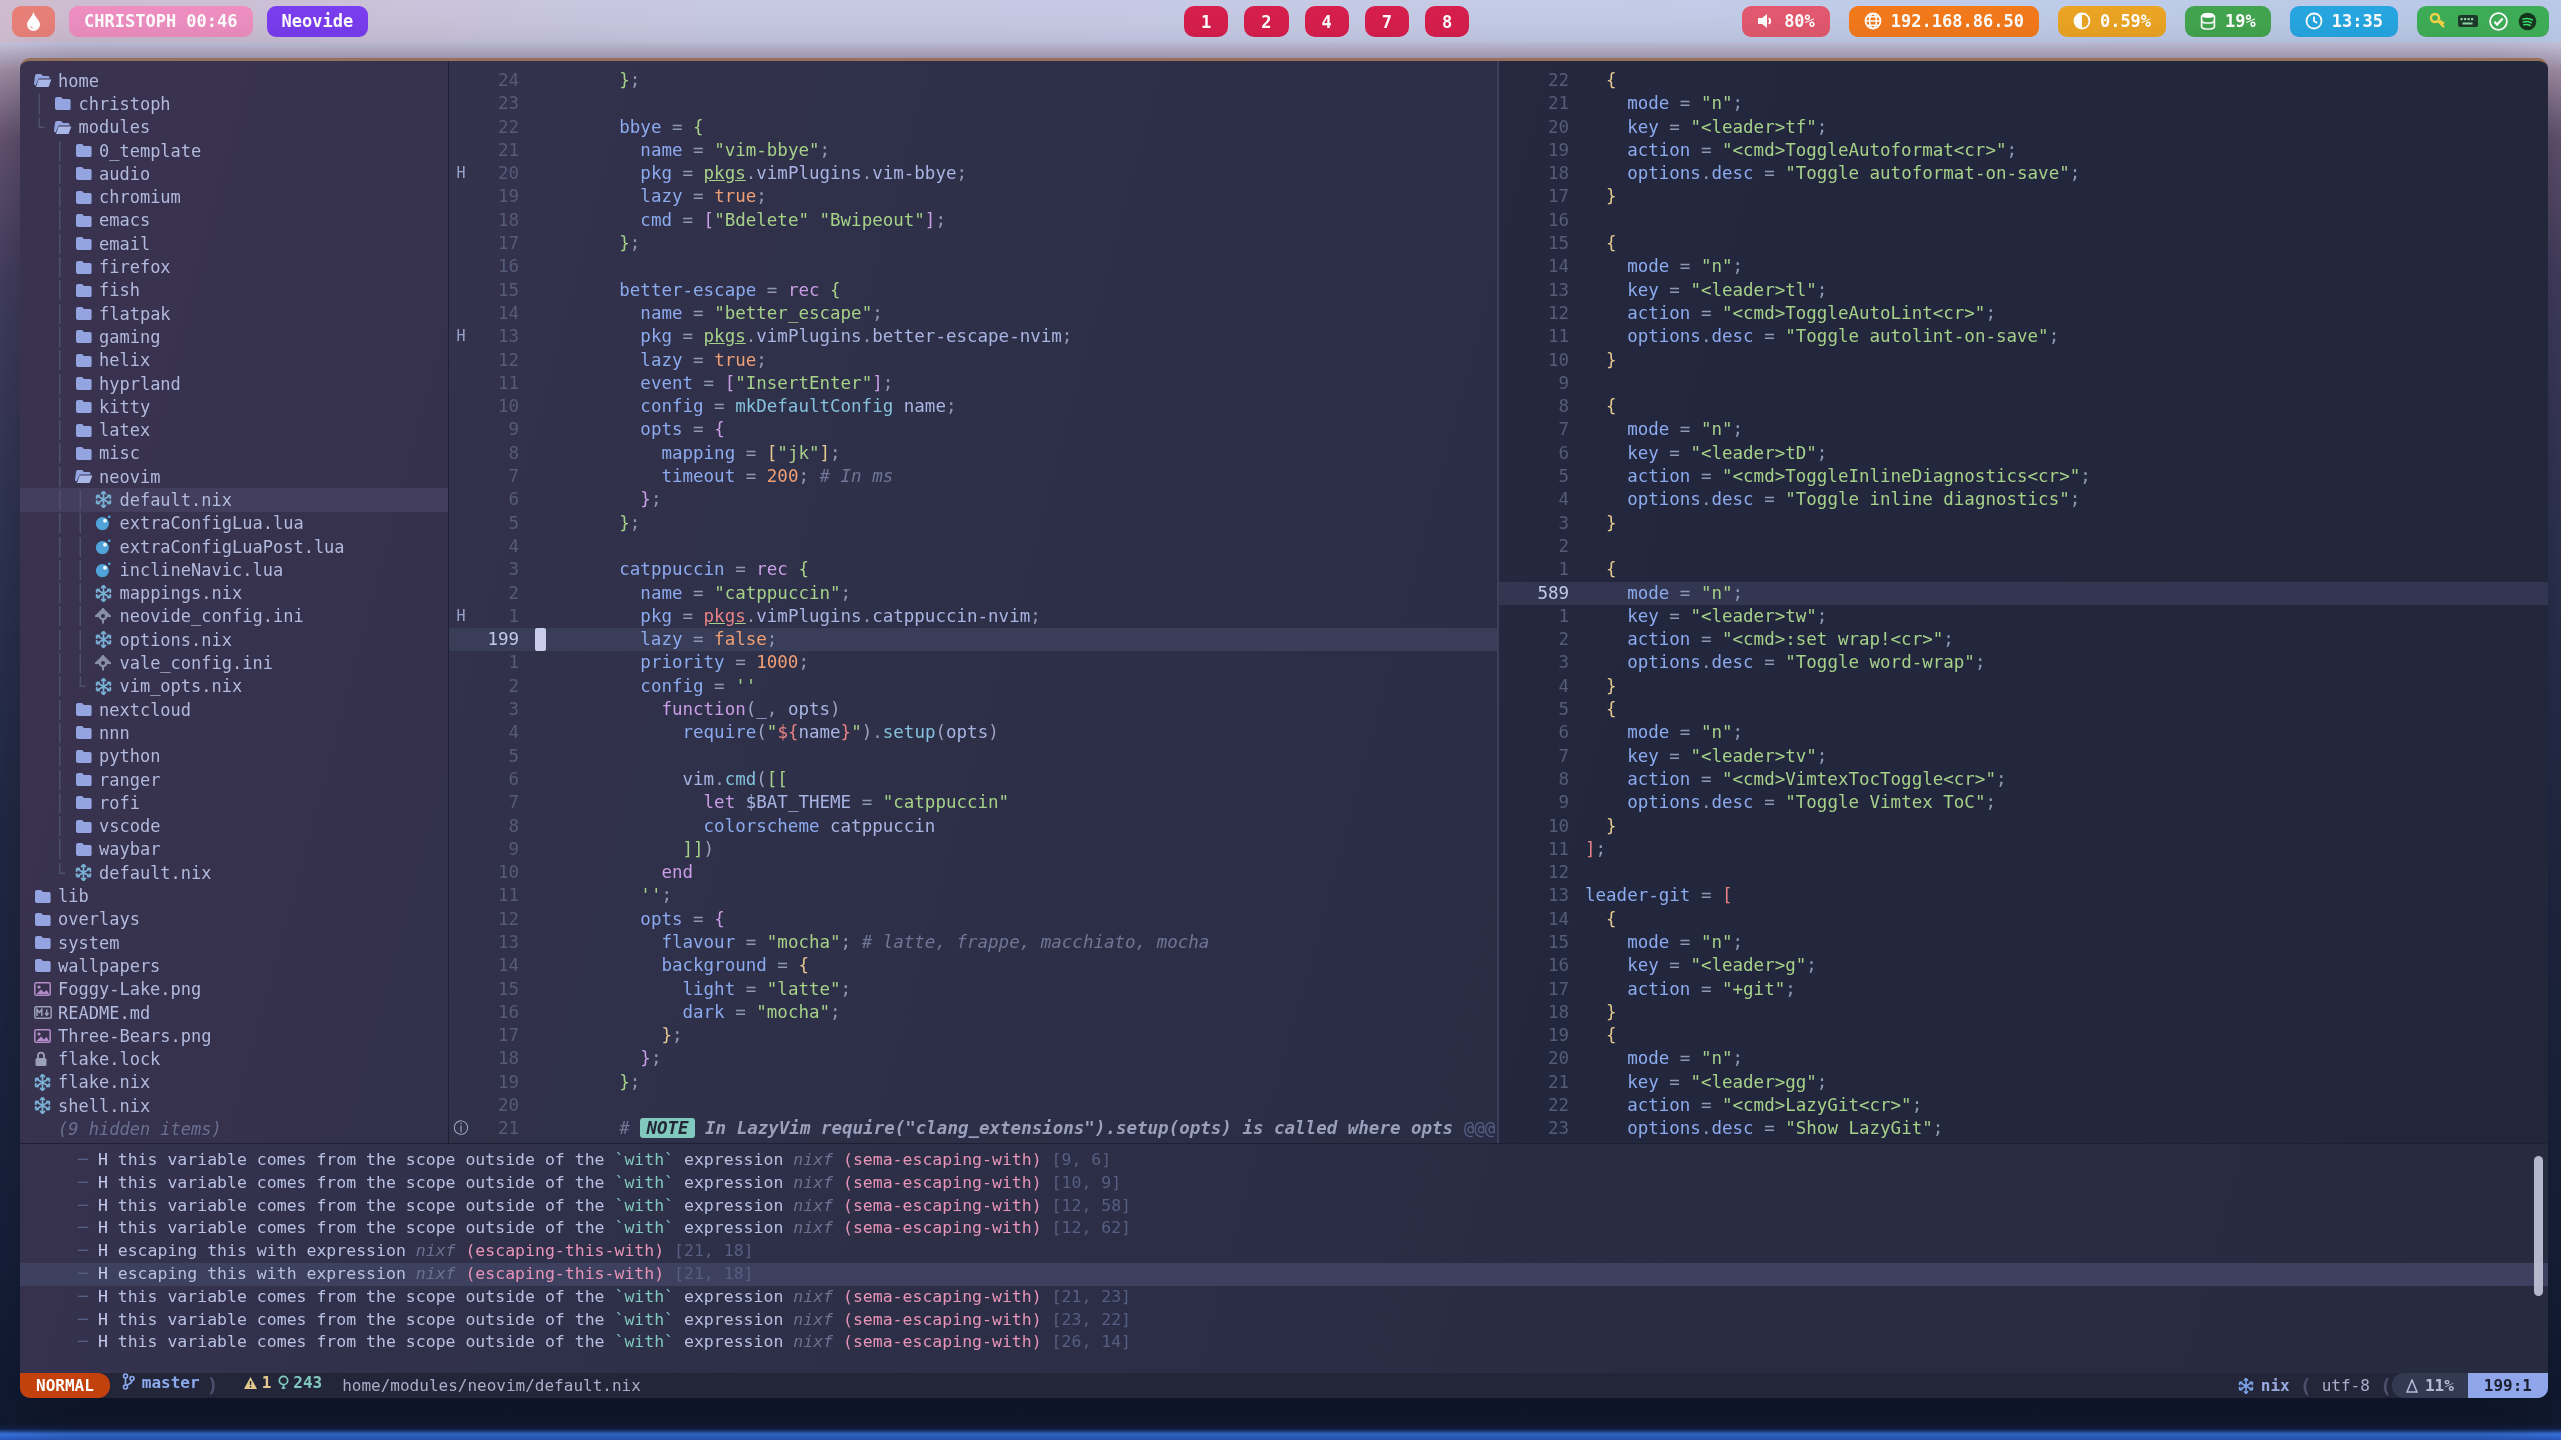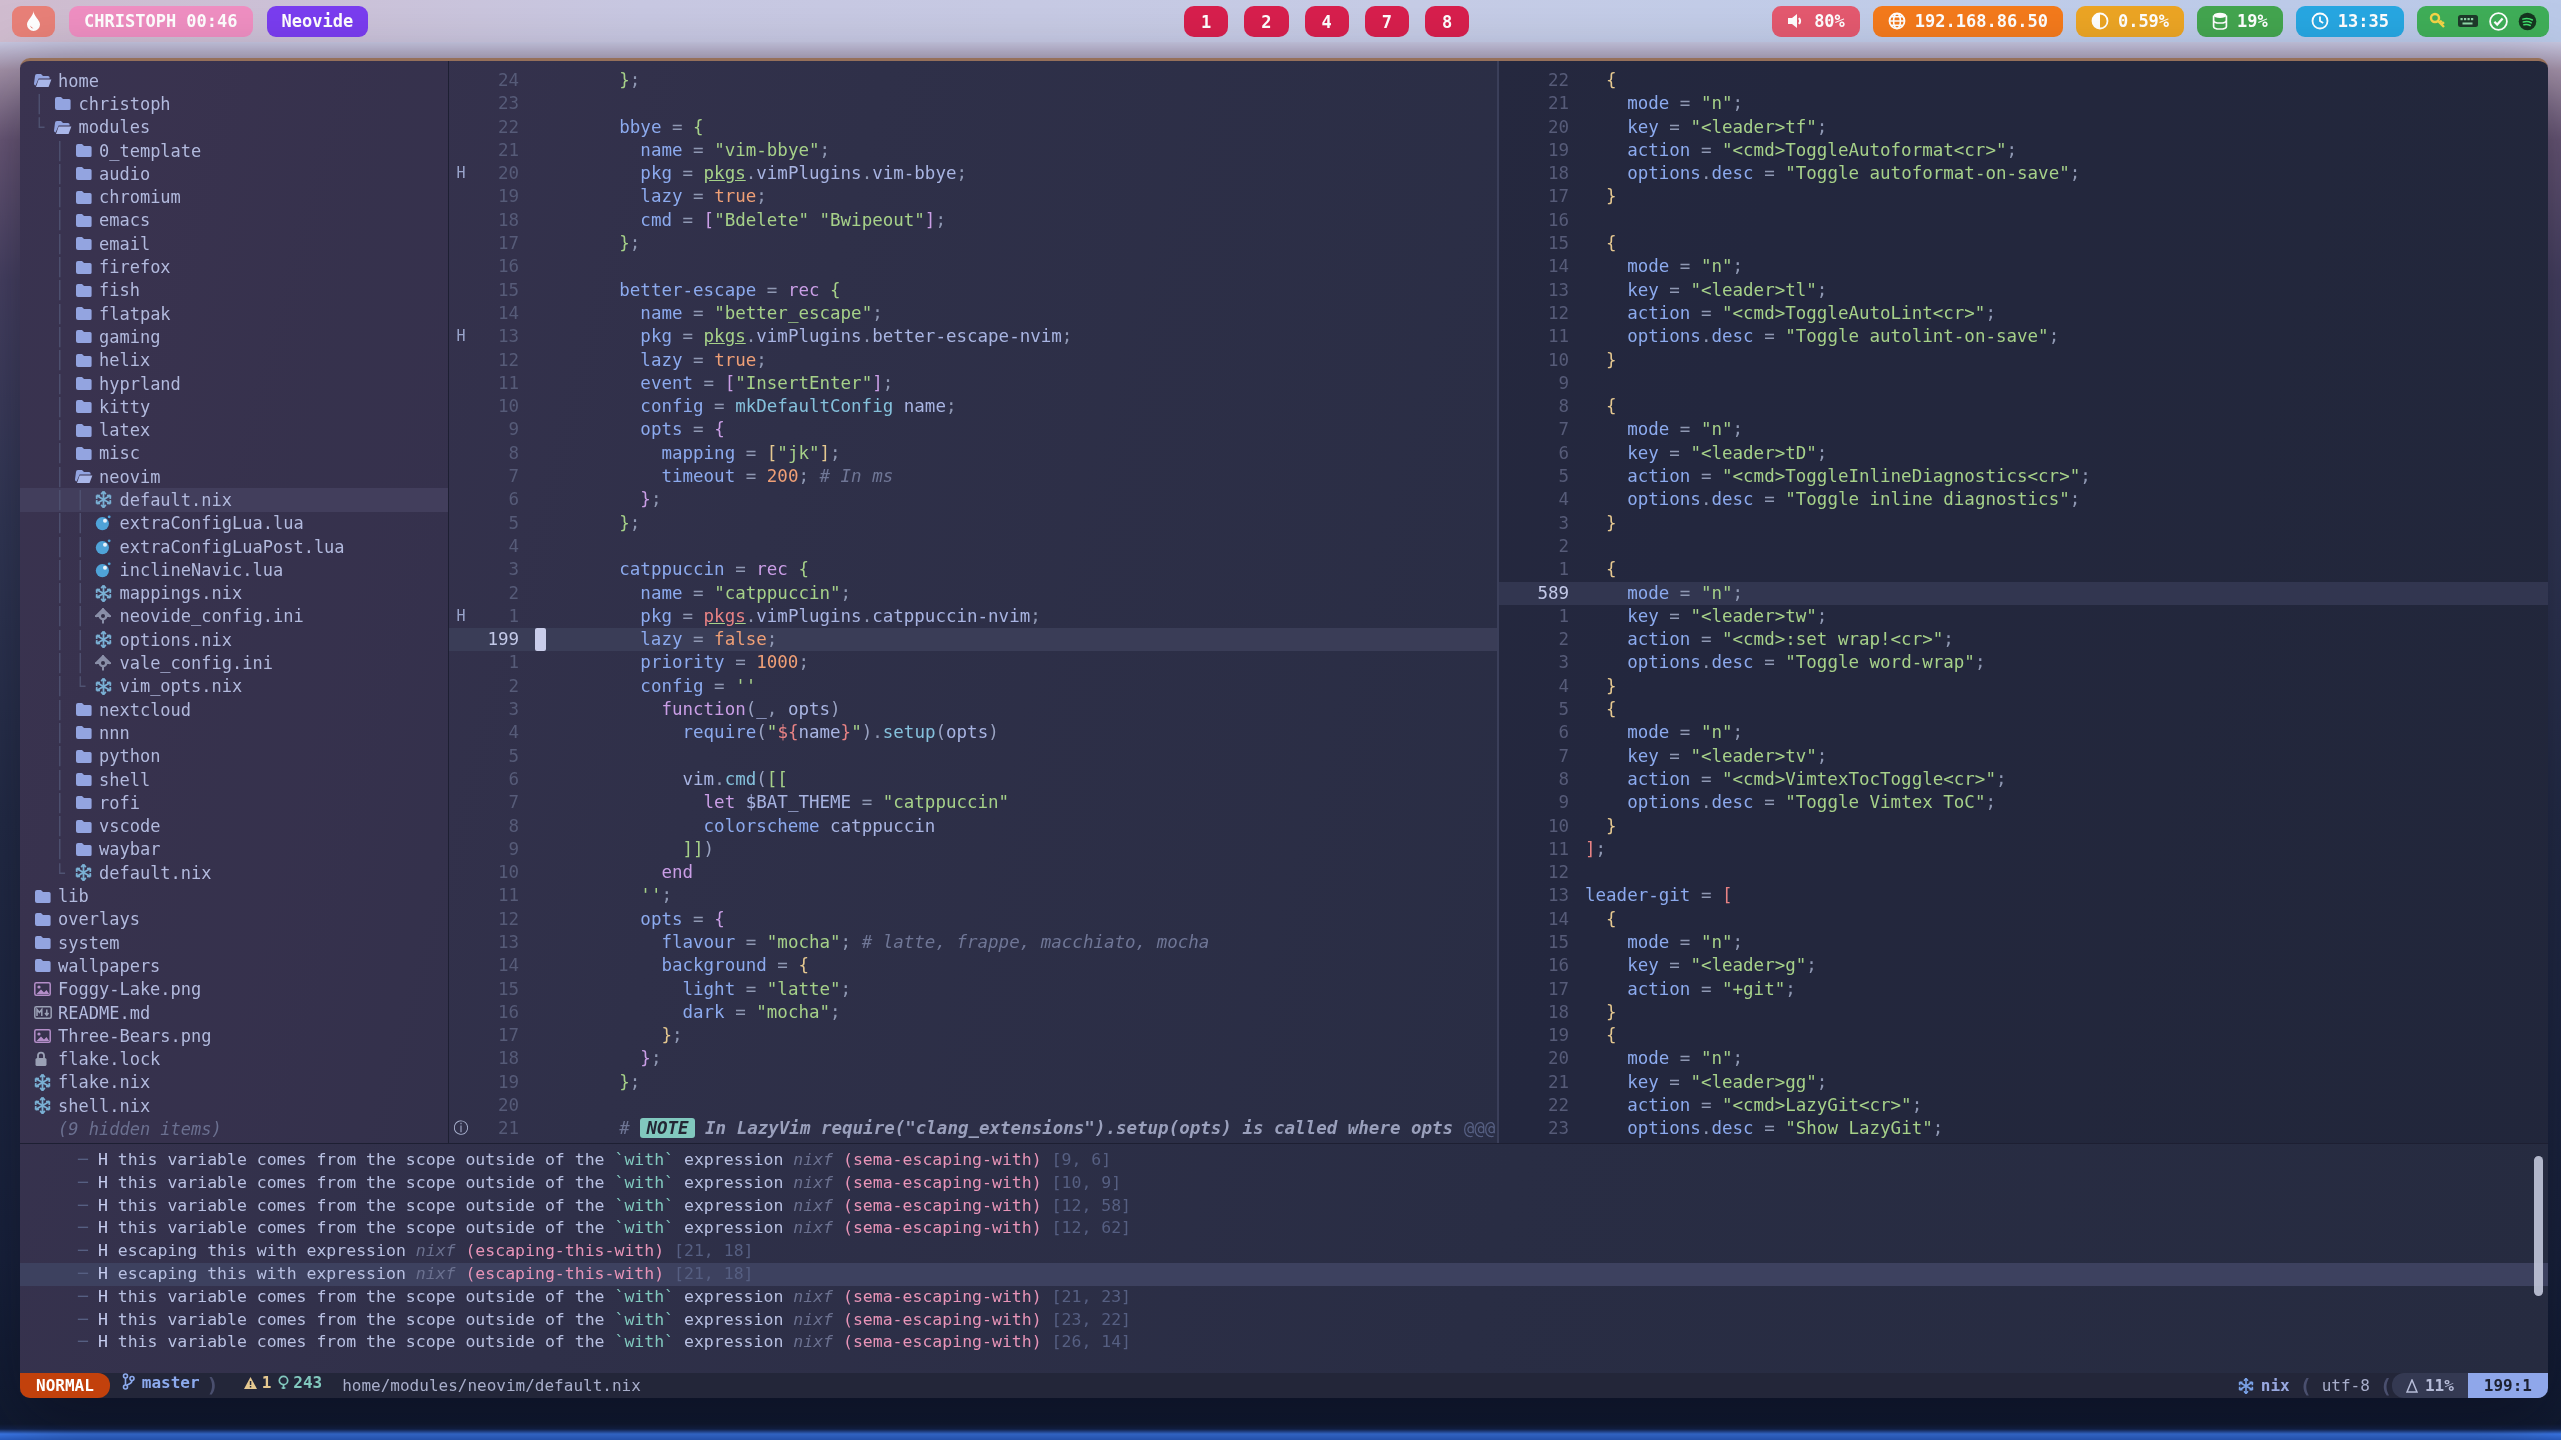--- a/index.html
+++ b/index.html
@@ -10,21 +10,21 @@
   }
   
   .topbar{position:absolute;left:0;top:0;width:2561px;height:42px;display:flex;align-items:center;padding:0 12px;box-sizing:border-box;gap:14px;
     background:linear-gradient(90deg,#d0bccf 0%,#c8c8e2 25%,#c6cce6 55%,#c0cdea 78%,#bac9e8 100%);}
   .pill{height:31px;border-radius:9px;display:flex;align-items:center;gap:9px;padding:0 15px;color:#fff;font-weight:bold;font-size:17px;white-space:nowrap}
   .p-nix{background:#e88078;padding:0 14px}
   .p-user{background:#ef8fc2}
   .p-app{background:#7a3df0}
   .ws{position:absolute;left:1184px;top:6px;display:flex;gap:16px}
   .ws .pill{background:#d81f4d;padding:0 17px;border-radius:10px}
-  .right-stats{margin-left:auto;display:flex;gap:13px;align-items:center}
+  .right-stats{margin-left:auto;display:flex;gap:19px;align-items:center}
   .p-vol{background:#e4596f}.p-ip{background:#f47a1c}.p-load{background:#eca524}.p-mem{background:#43a54f}.p-clock{background:#27a7e2}
   .p-tray{background:#3fae58;gap:10px;padding:0 12px}
   .tb-icon{display:flex;align-items:center}
   
   .window{position:absolute;left:20px;top:58px;width:2528px;height:1340px;border-radius:10px;overflow:hidden;
     border-top:3px solid #96705a;box-sizing:border-box;
     background:linear-gradient(105deg,#3a3350 0%,#2f3049 30%,#292d44 62%,#262b40 100%);
     box-shadow:0 24px 70px rgba(10,10,25,.5);
     display:flex;flex-direction:column}
   .main{display:flex;flex:1;min-height:0}
@@ -309,21 +309,21 @@
               <path d="M1 3 q0-2 2-2 h4 l2 2 h6 q1.6 0 1.6 1.6 v7.8 q0 1.6-1.6 1.6 h-12 q-2 0-2-2 Z" fill="#93a4e0"></path>
             </svg></span><span class="tlabel">nextcloud</span></div>
         <div class="trow"><span class="guide">  │ </span><span class="ticon"><svg width="17" height="15" viewBox="0 0 17 15">
               <path d="M1 3 q0-2 2-2 h4 l2 2 h6 q1.6 0 1.6 1.6 v7.8 q0 1.6-1.6 1.6 h-12 q-2 0-2-2 Z" fill="#93a4e0"></path>
             </svg></span><span class="tlabel">nnn</span></div>
         <div class="trow"><span class="guide">  │ </span><span class="ticon"><svg width="17" height="15" viewBox="0 0 17 15">
               <path d="M1 3 q0-2 2-2 h4 l2 2 h6 q1.6 0 1.6 1.6 v7.8 q0 1.6-1.6 1.6 h-12 q-2 0-2-2 Z" fill="#93a4e0"></path>
             </svg></span><span class="tlabel">python</span></div>
         <div class="trow"><span class="guide">  │ </span><span class="ticon"><svg width="17" height="15" viewBox="0 0 17 15">
               <path d="M1 3 q0-2 2-2 h4 l2 2 h6 q1.6 0 1.6 1.6 v7.8 q0 1.6-1.6 1.6 h-12 q-2 0-2-2 Z" fill="#93a4e0"></path>
-            </svg></span><span class="tlabel">shell</span></div>
+            </svg></span><span class="tlabel">ranger</span></div>
         <div class="trow"><span class="guide">  │ </span><span class="ticon"><svg width="17" height="15" viewBox="0 0 17 15">
               <path d="M1 3 q0-2 2-2 h4 l2 2 h6 q1.6 0 1.6 1.6 v7.8 q0 1.6-1.6 1.6 h-12 q-2 0-2-2 Z" fill="#93a4e0"></path>
             </svg></span><span class="tlabel">rofi</span></div>
         <div class="trow"><span class="guide">  │ </span><span class="ticon"><svg width="17" height="15" viewBox="0 0 17 15">
               <path d="M1 3 q0-2 2-2 h4 l2 2 h6 q1.6 0 1.6 1.6 v7.8 q0 1.6-1.6 1.6 h-12 q-2 0-2-2 Z" fill="#93a4e0"></path>
             </svg></span><span class="tlabel">vscode</span></div>
         <div class="trow"><span class="guide">  │ </span><span class="ticon"><svg width="17" height="15" viewBox="0 0 17 15">
               <path d="M1 3 q0-2 2-2 h4 l2 2 h6 q1.6 0 1.6 1.6 v7.8 q0 1.6-1.6 1.6 h-12 q-2 0-2-2 Z" fill="#93a4e0"></path>
             </svg></span><span class="tlabel">waybar</span></div>
         <div class="trow"><span class="guide">  └ </span><span class="ticon"><svg width="17" height="17" viewBox="0 0 16 16">

